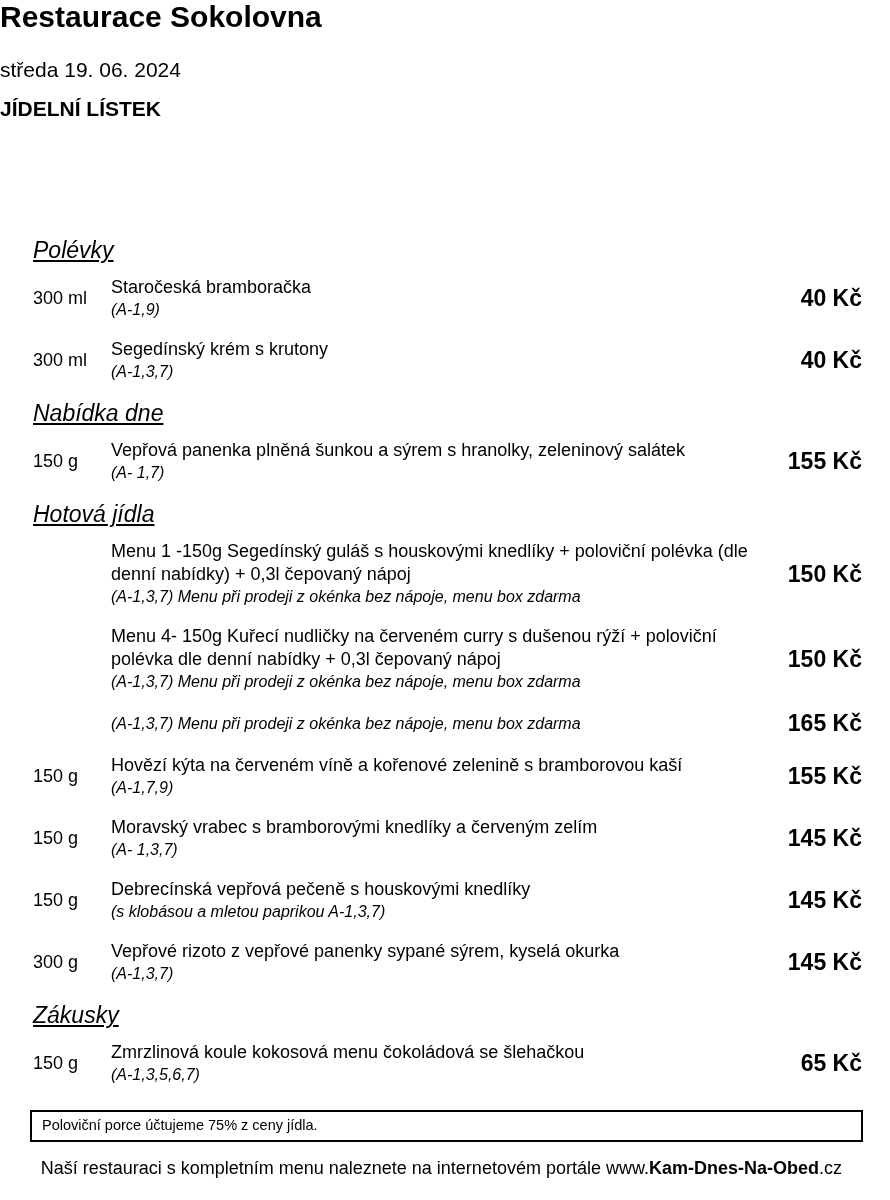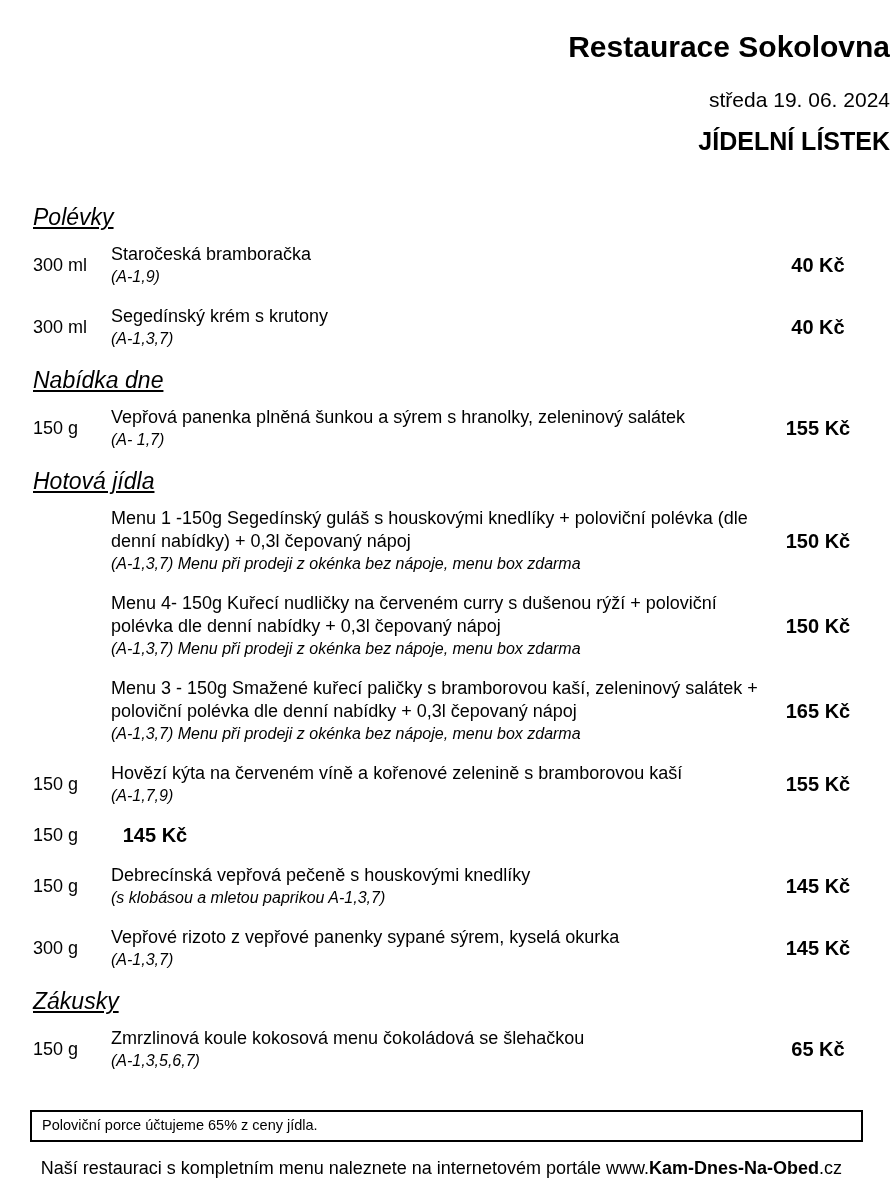--- a/index.html
+++ b/index.html
@@ -14,41 +14,40 @@
     height: 1200px;
     margin: 0 auto;
     background: #ffffff;
     color: #000000;
     font-family: "Liberation Sans", "DejaVu Sans", sans-serif;
     overflow: hidden;
     box-sizing: border-box;
   }
   
   .page-header {
-    text-align: right;
-    padding-top: 30px;
+    text-align: left;
   }
   .restaurant-title {
     margin: 0;
     font-size: 30px;
     font-weight: bold;
     letter-spacing: 0;
   }
   .menu-date {
     margin-top: 24px;
     font-size: 21px;
   }
   .menu-heading {
     margin-top: 15px;
-    font-size: 25px;
+    font-size: 21px;
     font-weight: bold;
   }
   
   .menu-body {
-    margin-top: 48px;
+    margin-top: 116px;
     padding: 0 28px 0 33px;
   }
   .menu-section { margin: 0; }
   .section-title {
     margin: 16px 0 12px 0;
     font-size: 23px;
     font-style: italic;
     font-weight: normal;
     text-decoration: underline;
   }
@@ -72,22 +71,22 @@
     line-height: 23px;
   }
   .item-note {
     font-size: 16px;
     font-style: italic;
     line-height: 22px;
   }
   .item-price {
     flex: none;
     width: 88px;
-    text-align: center;
-    font-size: 20px;
+    text-align: right;
+    font-size: 23px;
     font-weight: bold;
     white-space: nowrap;
   }
   
   .notice-box {
     position: absolute;
     left: 30px;
     right: 27px;
     top: 1110px;
     border: 2px solid #000000;
@@ -170,37 +169,40 @@
       <div class="item-main">
         <div class="item-name">Menu 4- 150g Kuřecí nudličky na červeném curry s dušenou rýží + poloviční polévka dle denní nabídky + 0,3l čepovaný nápoj</div>
         <div class="item-note">(A-1,3,7) Menu při prodeji z okénka bez nápoje, menu box zdarma</div>
       </div>
       <div class="item-price">150 Kč</div>
     </div>
 
     <div class="menu-item">
       <div class="item-portion"></div>
       <div class="item-main">
-        <div class="item-name">Menu 3 - 150g Smažené kuřecí paličky s bramborovou kaší, zeleninový salátek + poloviční polévka dle denní nabídky + 0,3l čepovaný nápoj</div>
         <div class="item-note">(A-1,3,7) Menu při prodeji z okénka bez nápoje, menu box zdarma</div>
       </div>
       <div class="item-price">165 Kč</div>
     </div>
 
     <div class="menu-item">
       <div class="item-portion">150 g</div>
       <div class="item-main">
         <div class="item-name">Hovězí kýta na červeném víně a kořenové zelenině s bramborovou kaší</div>
         <div class="item-note">(A-1,7,9)</div>
       </div>
       <div class="item-price">155 Kč</div>
     </div>
 
     <div class="menu-item">
       <div class="item-portion">150 g</div>
+      <div class="item-main">
+        <div class="item-name">Moravský vrabec s bramborovými knedlíky a červeným zelím</div>
+        <div class="item-note">(A- 1,3,7)</div>
+      </div>
       <div class="item-price">145 Kč</div>
     </div>
 
     <div class="menu-item">
       <div class="item-portion">150 g</div>
       <div class="item-main">
         <div class="item-name">Debrecínská vepřová pečeně s houskovými knedlíky</div>
         <div class="item-note">(s klobásou a mletou paprikou A-1,3,7)</div>
       </div>
       <div class="item-price">145 Kč</div>
@@ -225,17 +227,17 @@
       <div class="item-main">
         <div class="item-name">Zmrzlinová koule kokosová menu čokoládová se šlehačkou</div>
         <div class="item-note">(A-1,3,5,6,7)</div>
       </div>
       <div class="item-price">65 Kč</div>
     </div>
   </div>
     </section>
   </main>
 
-  <div class="notice-box">Poloviční porce účtujeme 65% z ceny jídla.</div>
+  <div class="notice-box">Poloviční porce účtujeme 75% z ceny jídla.</div>
 
   <div class="portal-line"><span>Naší restauraci s kompletním menu naleznete na internetovém portále www.</span><span class="bold">Kam-Dnes-Na-Obed</span><span>.cz</span></div>
 
 </div>
 
 </body></html>

